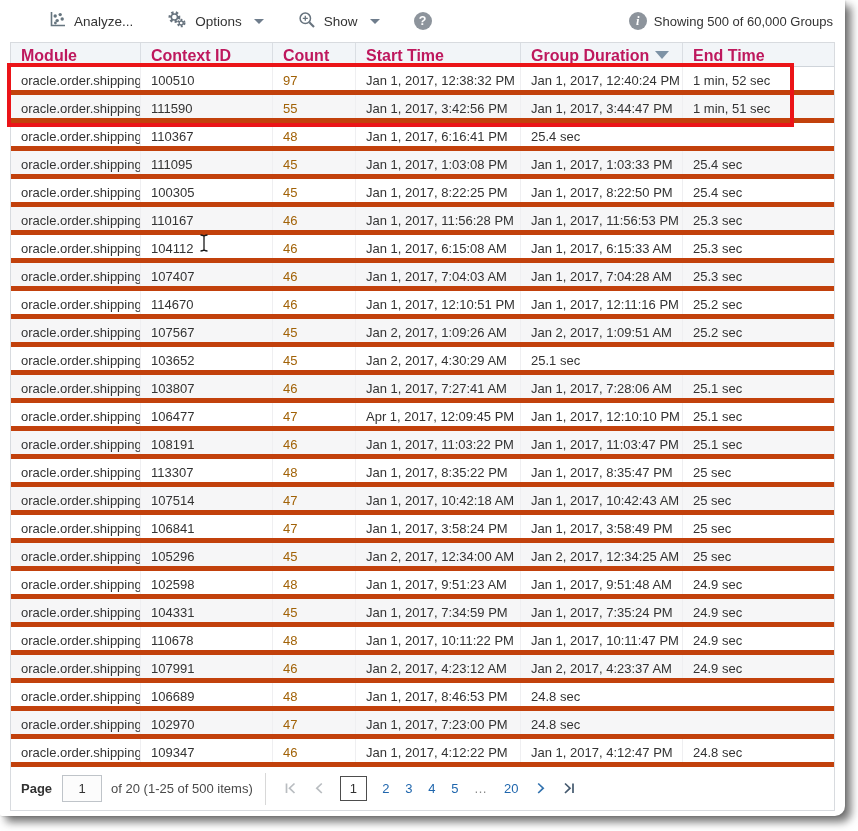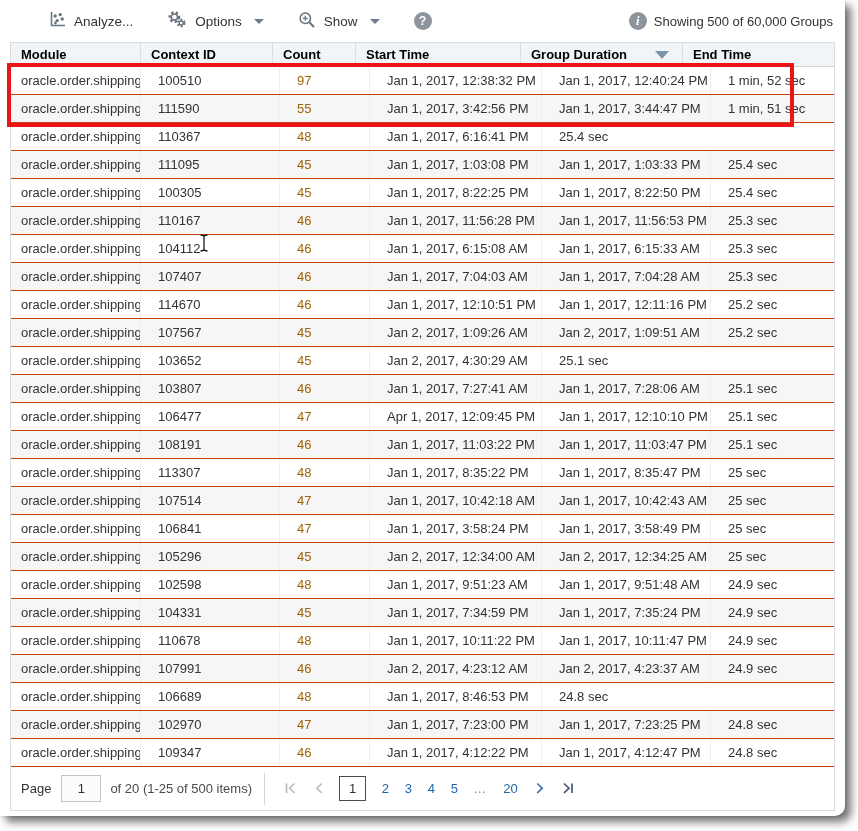--- a/index.html
+++ b/index.html
@@ -16,38 +16,38 @@
   .toolbar { height:42px; display:flex; align-items:center; padding:0 12px 0 24px;margin-left:24px; }
   .tb-btn { display:flex; align-items:center; gap:8px; margin-right:34px; cursor:pointer; color:#333; font-size:13.5px; white-space:nowrap; }
   .caret { width:0; height:0; border-left:5px solid transparent; border-right:5px solid transparent; border-top:5px solid #6f7d8c; margin-left:4px; }
   .circle-icon { width:18px; height:18px; border-radius:50%; background:#8d949c; color:#fff; font-weight:bold; font-size:12.5px; display:inline-flex; align-items:center; justify-content:center; line-height:1; }
   .status { margin-left:auto; display:flex; align-items:center; gap:7px; font-size:13px; color:#333; white-space:nowrap; }
 
   
   .table-wrap { position:relative; margin:0 10px; border:1px solid #d8dbdf; }
   .grid-cols { display:grid; grid-template-columns:130px 132px 83px 165px 162px 151px; }
   .thead { background:#f2f5f8; border-bottom:1px solid #cfd4da; height:24px; }
-  .th { font-weight:bold; font-size:13px; color:#000000; padding:4px 0 0 10px; border-right:1px solid #dadee3; position:relative; white-space:nowrap; }
+  .th { font-weight:bold; font-size:16px; color:#be185d; padding:4px 0 0 10px; border-right:1px solid #dadee3; position:relative; white-space:nowrap; }
   .th:last-child { border-right:none; }
   .sort-icon { position:absolute; right:13px; top:8px; width:0; height:0; border-left:7px solid transparent; border-right:7px solid transparent; border-top:8px solid #7e93a6; cursor:pointer; }
 
-  .row { height:28px; border-bottom:1px solid #c2410c; background:#fff;gap:7px; }
+  .row { height:28px; border-bottom:5px solid #c2410c; background:#fff; }
   .row:nth-child(even) { background:#f6f6f7; }
   .td { font-size:13px; color:#333; padding:6px 0 0 10px; border-right:1px solid #efeff1; white-space:nowrap; overflow:hidden; }
   .td:last-child { border-right:none; }
   .td.link { color:#a16207; cursor:pointer; }
 
   .highlight {
     position:absolute; left:-4px; top:20px; width:787px; height:64px;
     border:4px solid #eb1418; pointer-events:none; z-index:5;
   }
 
   
   .pager { display:flex; align-items:center; height:43px; padding:0 10px; font-size:13px; color:#4a4a4a; }
-  .page-label { font-weight:normal; color:#333; }
+  .page-label { font-weight:bold; color:#333; }
   .page-input { width:40px; height:27px; border:1px solid #bfc4c9; background:#fcfcfc; text-align:center; font-size:13px; color:#333; margin:0 9px 0 10px; font-family:inherit; }
   .pager-divider { width:1px; height:32px; background:#d8d8d8; margin:0 16px 0 12px; }
   .nav { display:flex; align-items:center; gap:11px; }
   .nav-btn { display:inline-flex; align-items:center; justify-content:center; width:18px; height:18px; cursor:pointer; }
   .nav-btn.disabled { cursor:default; }
   .page-num { color:#1f66ad; min-width:12px; text-align:center; cursor:pointer; padding:0 2px; }
   .page-num.current { border:1px solid #4d4d4d; padding:4px 9px; color:#333; cursor:default; margin-right:2px; }
   .page-num.ellipsis { color:#8a8a8a; cursor:default; letter-spacing:2px; }
 
   .text-cursor { position:absolute; left:198px; top:233px; z-index:6; pointer-events:none; }
@@ -301,21 +301,20 @@
           <div class="td">106689</div>
           <div class="td link">48</div>
           <div class="td">Jan 1, 2017, 8:46:53 PM</div>
           <div class="td">24.8 sec</div>
         </div>
         <div class="row grid-cols">
           <div class="td">oracle.order.shipping</div>
           <div class="td">102970</div>
           <div class="td link">47</div>
           <div class="td">Jan 1, 2017, 7:23:00 PM</div>
-          <div class="td">Jan 1, 2017, 7:23:25 PM</div>
           <div class="td">24.8 sec</div>
         </div>
         <div class="row grid-cols">
           <div class="td">oracle.order.shipping</div>
           <div class="td">109347</div>
           <div class="td link">46</div>
           <div class="td">Jan 1, 2017, 4:12:22 PM</div>
           <div class="td">Jan 1, 2017, 4:12:47 PM</div>
           <div class="td">24.8 sec</div>
         </div>

